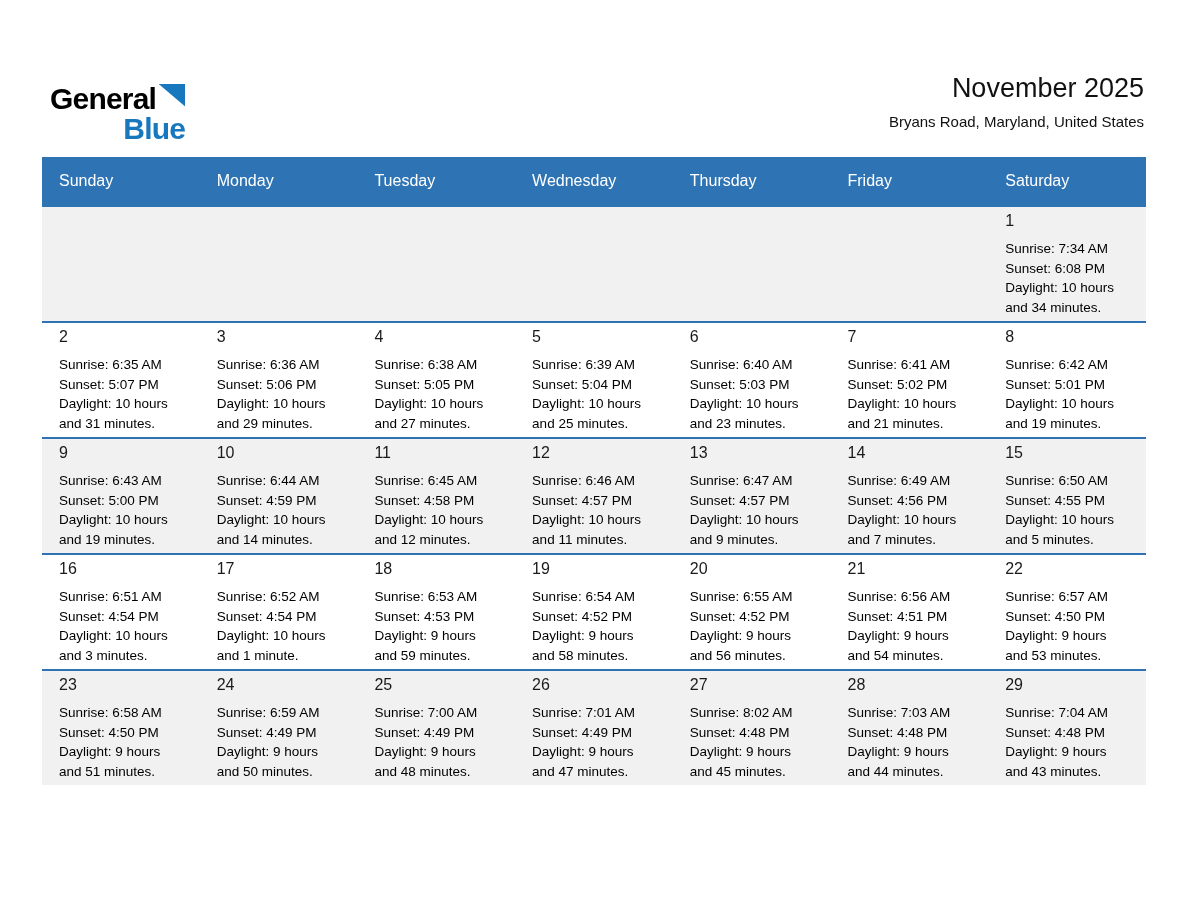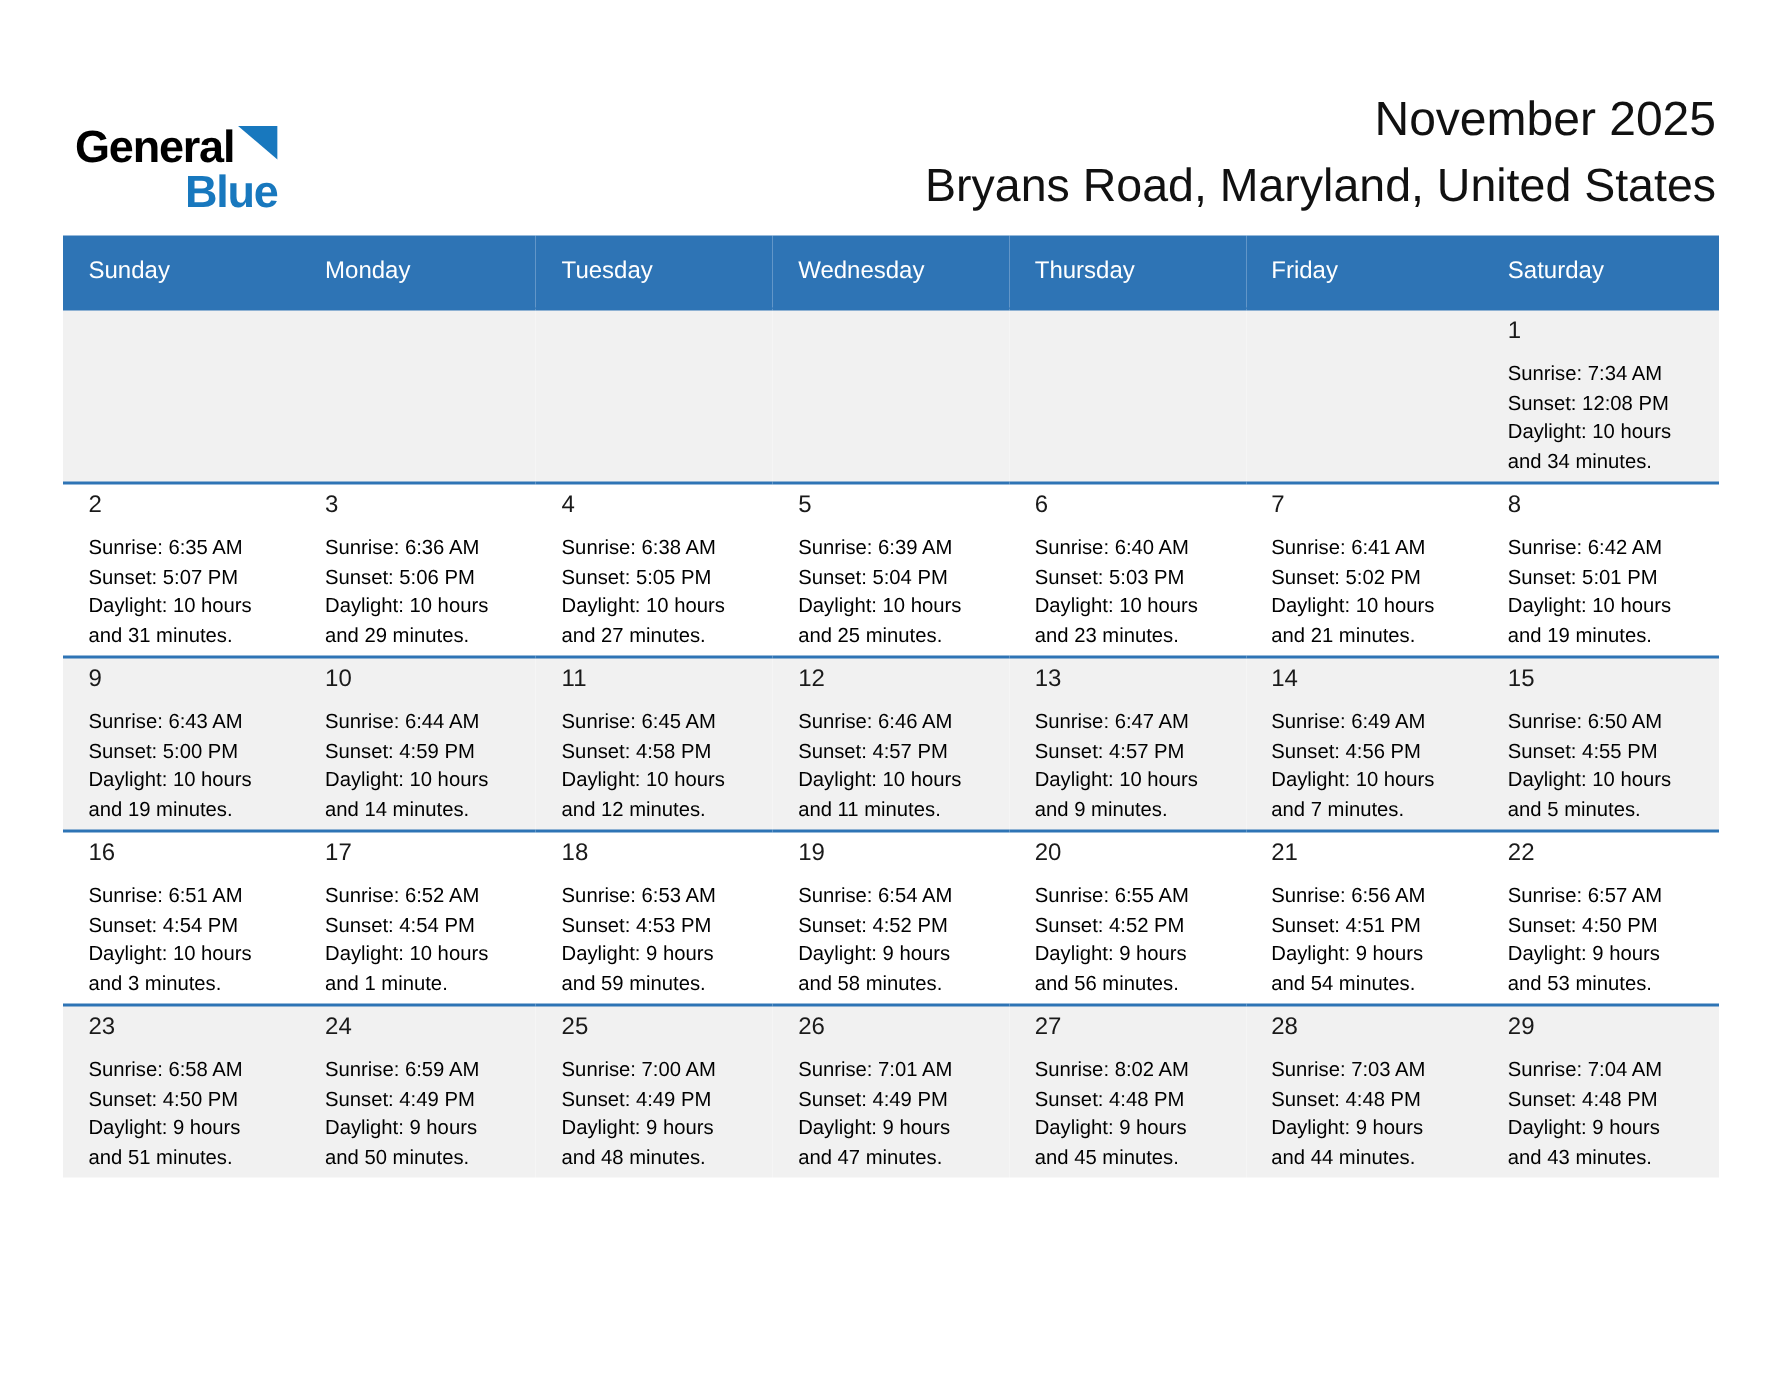--- a/index.html
+++ b/index.html
@@ -33,22 +33,22 @@
     clip-path: polygon(0 0, 100% 0, 100% 100%);
     margin-left: 2px;
   }
   .logo-row2 { text-align: right; margin-top: 0px; }
   .logo-blue {
     font-size: 30px; font-weight: 700;
     color: var(--logo-blue, #1878BE);
     letter-spacing: -0.8px; line-height: 1;
   }
   .titles { text-align: right; }
-  .title { font-size: 32px; font-weight: 500; color: #111; line-height: 1.15; margin-top: 6px; }
-  .subtitle { font-size: 31px; font-weight: 400; color: #111; margin-top: 9px; }
+  .title { font-size: 27px; font-weight: 500; color: #111; line-height: 1.15; margin-top: 6px; }
+  .subtitle { font-size: 15px; font-weight: 400; color: #111; margin-top: 9px; }
 
   
   table.calendar {
     width: 1104px;
     margin: 0 42px;
     border-collapse: collapse;
     table-layout: fixed;
   }
   thead th {
     background: var(--header-blue, #2E74B5);
@@ -107,21 +107,21 @@
         <tr class="week shaded">
           <td></td>
           <td></td>
           <td></td>
           <td></td>
           <td></td>
           <td></td>
           <td>
             <div class="day-num">1</div>
             <div class="day-line">Sunrise: 7:34 AM</div>
-            <div class="day-line">Sunset: 12:08 PM</div>
+            <div class="day-line">Sunset: 6:08 PM</div>
             <div class="day-line">Daylight: 10 hours</div>
             <div class="day-line">and 34 minutes.</div>
           </td>
         </tr>
         <tr class="week">
           <td>
             <div class="day-num">2</div>
             <div class="day-line">Sunrise: 6:35 AM</div>
             <div class="day-line">Sunset: 5:07 PM</div>
             <div class="day-line">Daylight: 10 hours</div>

